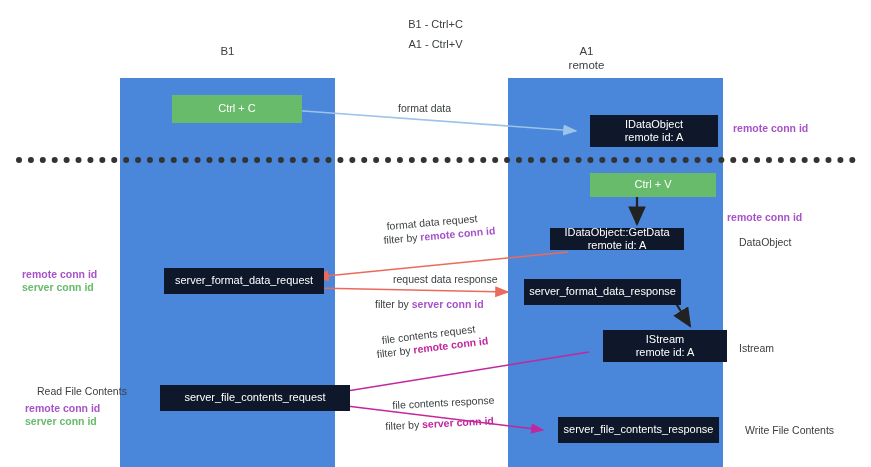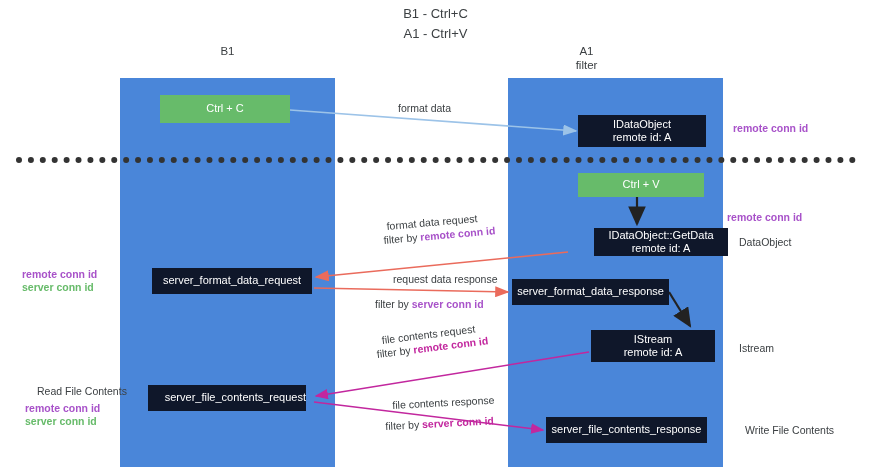--- a/index.html
+++ b/index.html
@@ -18,40 +18,40 @@
   #col-a1{left:508px;top:78px;width:215px;height:389px;}
 
   
   .col-header{position:absolute;text-align:center;font-size:11.5px;line-height:14px;color:#3c4043;}
   #hdr-b1{left:140px;top:44px;width:175px;}
   #hdr-a1{left:499px;top:44px;width:175px;}
   .col-header .h-name{display:block;}
   .col-header .h-sub{display:block;}
 
   
-  #title{position:absolute;left:0;top:4px;width:871px;text-align:center;
-         font-size:13px;line-height:20px;color:#3c4043;}
+  #title{position:absolute;left:0;top:14px;width:871px;text-align:center;
+         font-size:11px;line-height:20px;color:#3c4043;}
   #title span{display:block;}
 
   
   .node{position:absolute;box-sizing:border-box;display:flex;flex-direction:column;
         align-items:center;justify-content:center;color:#ffffff;font-size:11px;
-        line-height:13.5px;text-align:center;}
+        line-height:13.5px;text-align:center;margin-left:12px;}
   .node.green{background:#67bb6a;}
   .node.orange{background:#0f172a;}
   .node .l2{display:block;}
 
   #n-ctrlc{left:160px;top:95px;width:130px;height:28px;}
   #n-idataobject{left:578px;top:115px;width:128px;height:32px;}
   #n-ctrlv{left:578px;top:173px;width:126px;height:24px;}
-  #n-getdata{left:594px;top:228px;width:134px;height:28px;}
+  #n-getdata{left:538px;top:228px;width:134px;height:22px;}
   #n-sfdreq{left:152px;top:268px;width:160px;height:26px;}
   #n-sfdres{left:512px;top:279px;width:157px;height:26px;}
   #n-istream{left:591px;top:330px;width:124px;height:32px;}
-  #n-sfcreq{left:148px;top:385px;width:158px;height:26px;align-items:flex-end;}
+  #n-sfcreq{left:148px;top:385px;width:190px;height:26px;}
   #n-sfcres{left:546px;top:417px;width:161px;height:26px;}
 
   
   .anno{position:absolute;font-size:10.5px;line-height:13px;}
   .anno .purple{color:#a852c9;font-weight:bold;display:block;}
   .anno .greenT{color:#67bb6a;font-weight:bold;display:block;}
   .anno .plain{color:#3c4043;display:block;margin-left:12px;}
 
   #a-remote1{left:733px;top:122px;}
   #a-remote2{left:727px;top:211px;}
@@ -93,21 +93,21 @@
   <div id="title">
     <span>B1 - Ctrl+C</span>
     <span>A1 - Ctrl+V</span>
   </div>
 
   <div id="hdr-b1" class="col-header">
     <span class="h-name">B1</span>
   </div>
   <div id="hdr-a1" class="col-header">
     <span class="h-name">A1</span>
-    <span class="h-sub">filter</span>
+    <span class="h-sub">remote</span>
   </div>
 
   <div id="col-b1" class="column"></div>
   <div id="col-a1" class="column"></div>
 
   <svg id="edges" viewBox="0 0 871 467">
     <defs>
       <marker id="ah-blue" markerWidth="9" markerHeight="7" refX="8" refY="3.5" orient="auto">
         <polygon points="0 0, 9 3.5, 0 7" fill="#9cc3e8"></polygon>
       </marker>

